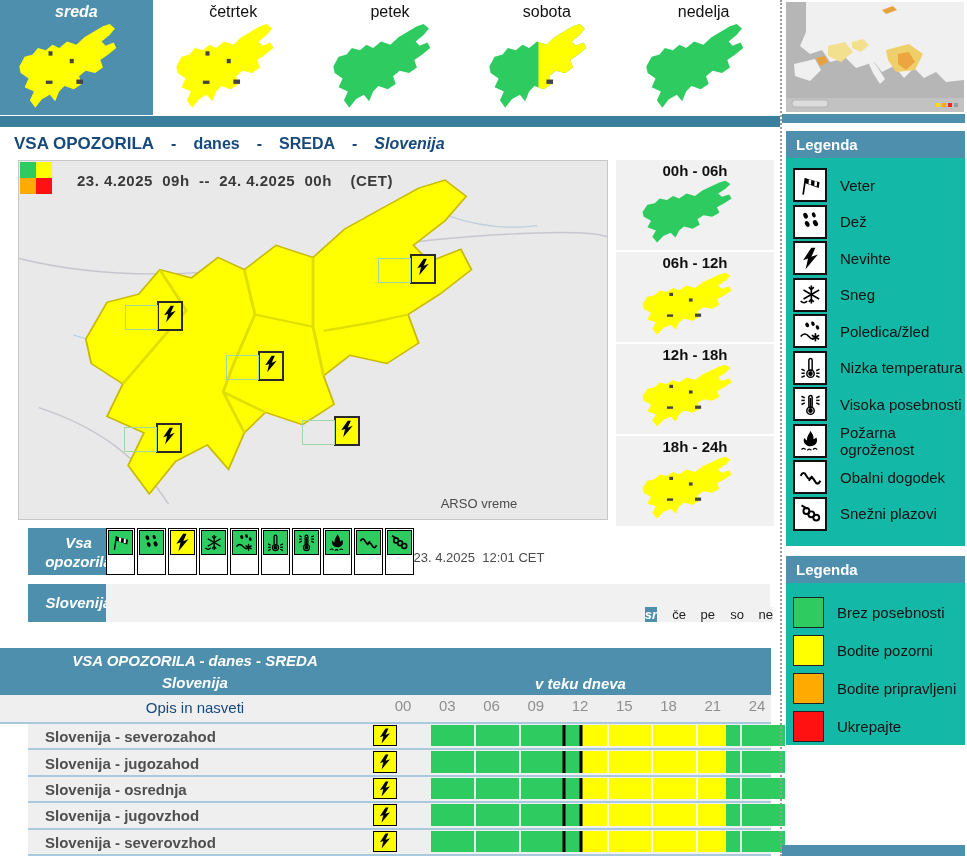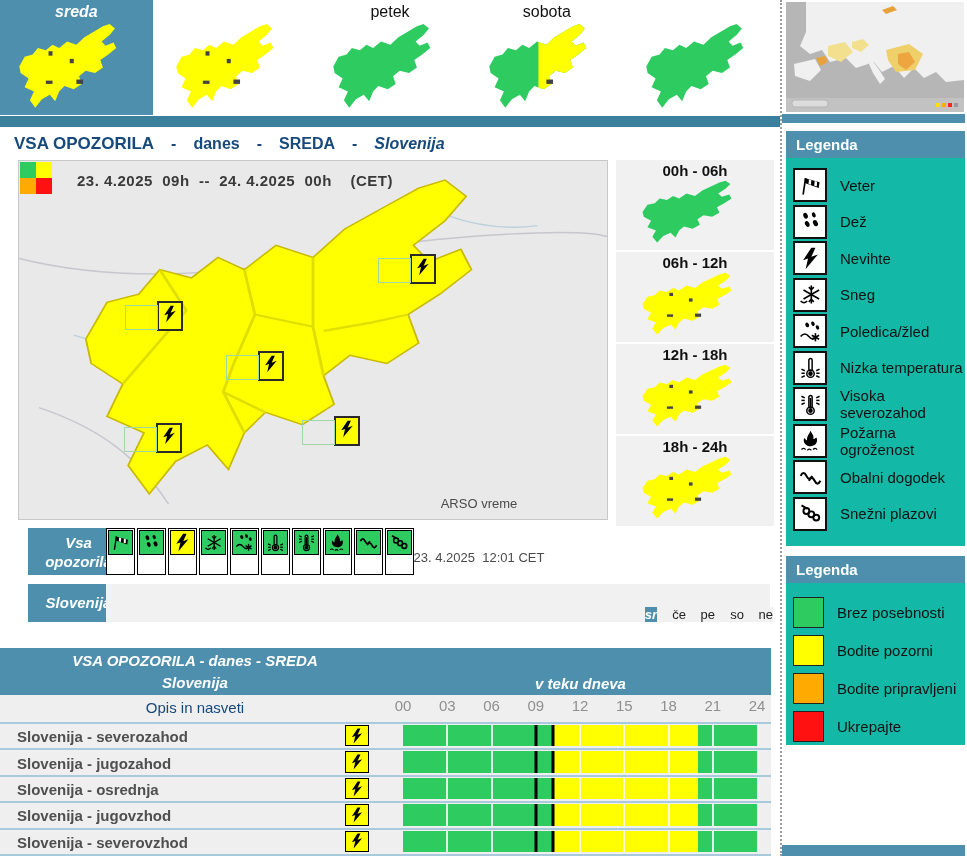--- a/index.html
+++ b/index.html
@@ -51,21 +51,21 @@
   
   .table-header{position:absolute;top:648px;left:0;width:771px;height:47px;background:#4d8fac;color:#fff;font-weight:bold;font-style:italic;font-size:15px;}
   .th-left{position:absolute;left:0;top:0;width:390px;height:100%;display:flex;flex-direction:column;justify-content:center;gap:5px;text-align:center;}
   .th-right{position:absolute;left:390px;right:0;top:0;height:100%;display:flex;align-items:center;justify-content:center;padding-top:24px;box-sizing:border-box;}
   .subheader{position:absolute;top:695px;left:0;width:771px;height:27px;background:#efefef;border-bottom:2px solid #a9cadd;box-sizing:content-box;}
   .sh-left{position:absolute;left:0;top:4px;width:390px;text-align:center;color:#17497c;font-size:15px;}
   .hours{position:absolute;left:403px;top:0;width:354px;height:43px;}
   .hour{position:absolute;top:2px;transform:translateX(-50%);color:#8f8f8f;font-size:15px;}
   .tick{position:absolute;bottom:0;width:1px;height:6px;background:#9bbfd4;transform:translateX(-50%);}
   .rows{position:absolute;top:724px;left:0;width:771px;height:132px;display:flex;flex-direction:column;}
-  .trow{flex:1;position:relative;background:#efefef;border-bottom:2px solid #a9cadd;}
+  .trow{flex:1;position:relative;background:#efefef;border-bottom:2px solid #a9cadd;margin-left:28px;}
   .rlabel{position:absolute;left:17px;top:50%;transform:translateY(-50%);font-weight:bold;font-size:15px;color:#4f4f4f;}
   .ricon{position:absolute;left:345px;top:1px;bottom:2px;width:24px;background:#ffff00;border:1px solid #000;box-sizing:border-box;display:flex;align-items:center;justify-content:center;}
   .ricon svg{width:16px;height:20px;}
   .tl{position:absolute;left:403px;width:354px;top:1px;bottom:2px;overflow:hidden;}
   .tl .seg{position:absolute;top:0;bottom:0;}
   .tl .grid{position:absolute;top:0;bottom:0;width:2px;background:rgba(255,255,255,.85);transform:translateX(-50%);}
   .tl .mark{position:absolute;top:0;bottom:0;width:3px;background:#000;transform:translateX(-50%);}
   
   .sidebar{position:absolute;left:780px;top:0;width:187px;height:856px;border-left:2px dotted #9a9a9a;box-sizing:border-box;}
   .europe{position:absolute;top:2px;left:4px;width:178px;height:110px;}
@@ -99,20 +99,21 @@
               <g fill="#444">
                 <rect x="29" y="26" width="3" height="4"></rect>
                 <rect x="45" y="33" width="3" height="4"></rect>
                 <rect x="27" y="53" width="5" height="3"></rect>
                 <rect x="50" y="52" width="5" height="4"></rect>
               </g>
             </svg>
           </div>
       </div>
       <div class="tab">
+        <div class="tab-label">četrtek</div>
         <div class="minimap">
             <svg viewBox="0 0 100 80" preserveAspectRatio="none" style="width:100%;height:100%;display:block">
               <polygon points="7,40 11,31 17,29 21,23 27,25 32,20 37,23 43,17 50,20 56,13 63,8 70,3 75,1 79,5 75,11 69,17 72,21 78,18 80,23 74,29 68,34 70,41 64,46 57,44 52,49 54,56 48,61 41,58 37,63 34,72 30,66 24,70 19,78 15,71 18,63 11,59 14,51 8,46" fill="#ffff00"></polygon>
               <g fill="#444">
                 <rect x="29" y="26" width="3" height="4"></rect>
                 <rect x="45" y="33" width="3" height="4"></rect>
                 <rect x="27" y="53" width="5" height="3"></rect>
                 <rect x="50" y="52" width="5" height="4"></rect>
               </g>
             </svg>
@@ -135,20 +136,21 @@
                 <rect x="44" y="0" width="60" height="80"></rect>
               </clipPath>
               <polygon points="7,40 11,31 17,29 21,23 27,25 32,20 37,23 43,17 50,20 56,13 63,8 70,3 75,1 79,5 75,11 69,17 72,21 78,18 80,23 74,29 68,34 70,41 64,46 57,44 52,49 54,56 48,61 41,58 37,63 34,72 30,66 24,70 19,78 15,71 18,63 11,59 14,51 8,46" fill="#ffff00" clip-path="url(#cp1)"></polygon>
               <g fill="#444">
                 <rect x="50" y="52" width="5" height="4"></rect>
               </g>
             </svg>
           </div>
       </div>
       <div class="tab">
+        <div class="tab-label">nedelja</div>
         <div class="minimap">
             <svg viewBox="0 0 100 80" preserveAspectRatio="none" style="width:100%;height:100%;display:block">
               <polygon points="7,40 11,31 17,29 21,23 27,25 32,20 37,23 43,17 50,20 56,13 63,8 70,3 75,1 79,5 75,11 69,17 72,21 78,18 80,23 74,29 68,34 70,41 64,46 57,44 52,49 54,56 48,61 41,58 37,63 34,72 30,66 24,70 19,78 15,71 18,63 11,59 14,51 8,46" fill="#2ecc60"></polygon>
             </svg>
           </div>
       </div>
     </div>
 
     <div class="main-bar"></div>
 
@@ -698,21 +700,21 @@
                 <line x1="3" y1="9" x2="7" y2="9"></line>
                 <line x1="3" y1="14" x2="7" y2="12"></line>
                 <line x1="25" y1="4" x2="21" y2="6"></line>
                 <line x1="25" y1="9" x2="21" y2="9"></line>
                 <line x1="25" y1="14" x2="21" y2="12"></line>
               </g>
               <rect x="13" y="6" width="2" height="13" fill="#000"></rect>
               <circle cx="14" cy="21.5" r="2.8" fill="#000"></circle>
             </svg>
           </span>
-        <span class="lg-label">Visoka severozahod</span>
+        <span class="lg-label">Visoka posebnosti</span>
       </div>
       <div class="lg-item">
         <span class="lg-icon">
             <svg viewBox="0 0 28 28">
               <path d="M14 2 C12 7 9 9 10 14 C7 13 7.5 10.5 6 11.5 C4.5 17 9 21 14 21 C19 21 23.5 17 21.5 11 C20 10 19.5 13 17.5 12 C18.5 8 16 6 14 2 Z" fill="#000"></path>
               <g stroke="#000" stroke-width="1.6" fill="none">
                 <path d="M3 25 q3 -3 5 0"></path>
                 <path d="M10 26 q3 -3 5 0"></path>
                 <path d="M17 25 q3 -3 5 0"></path>
               </g>

